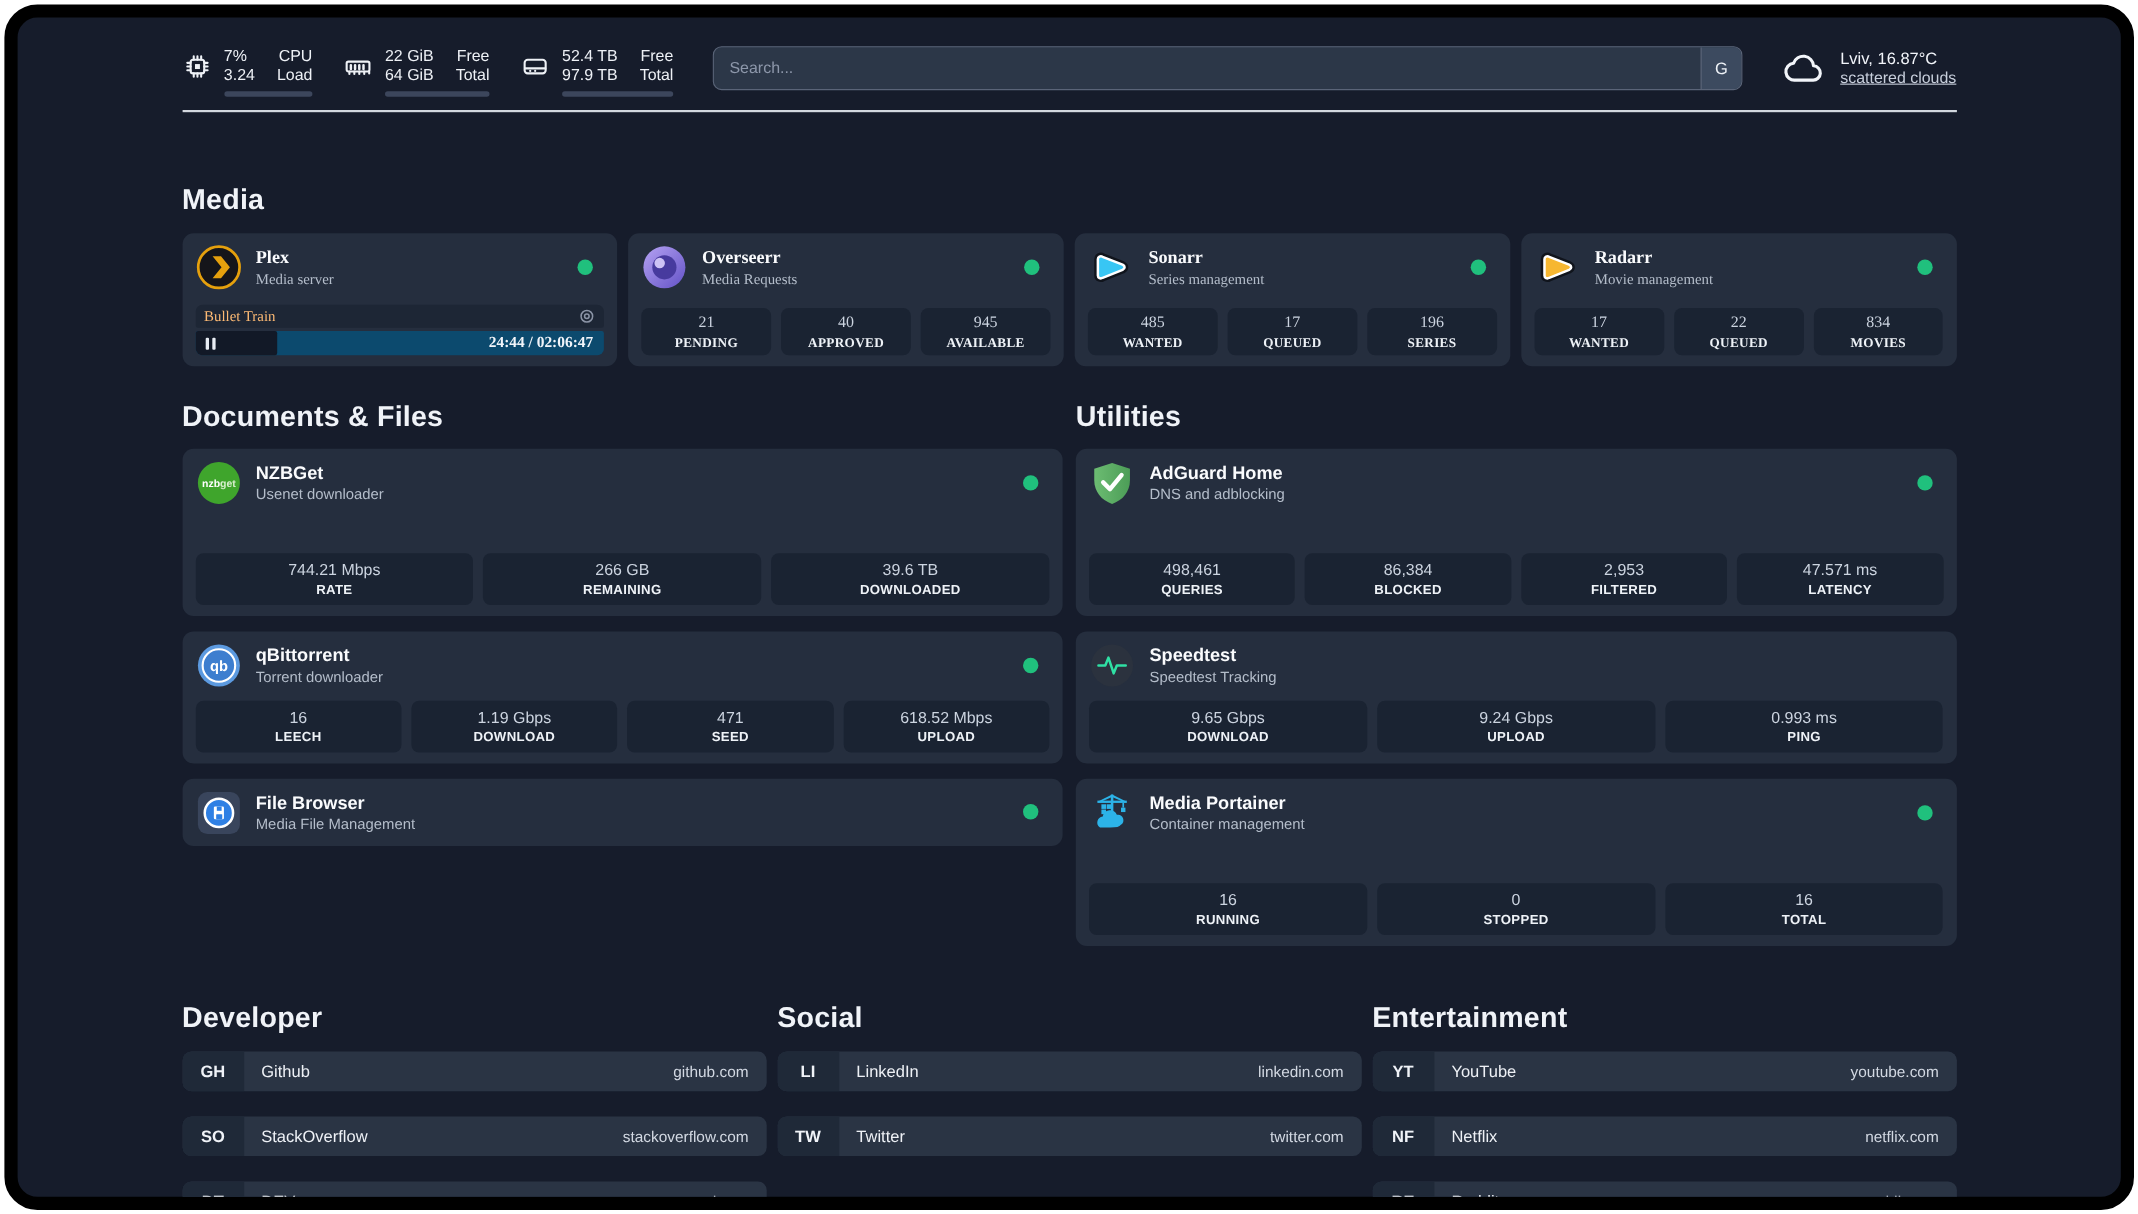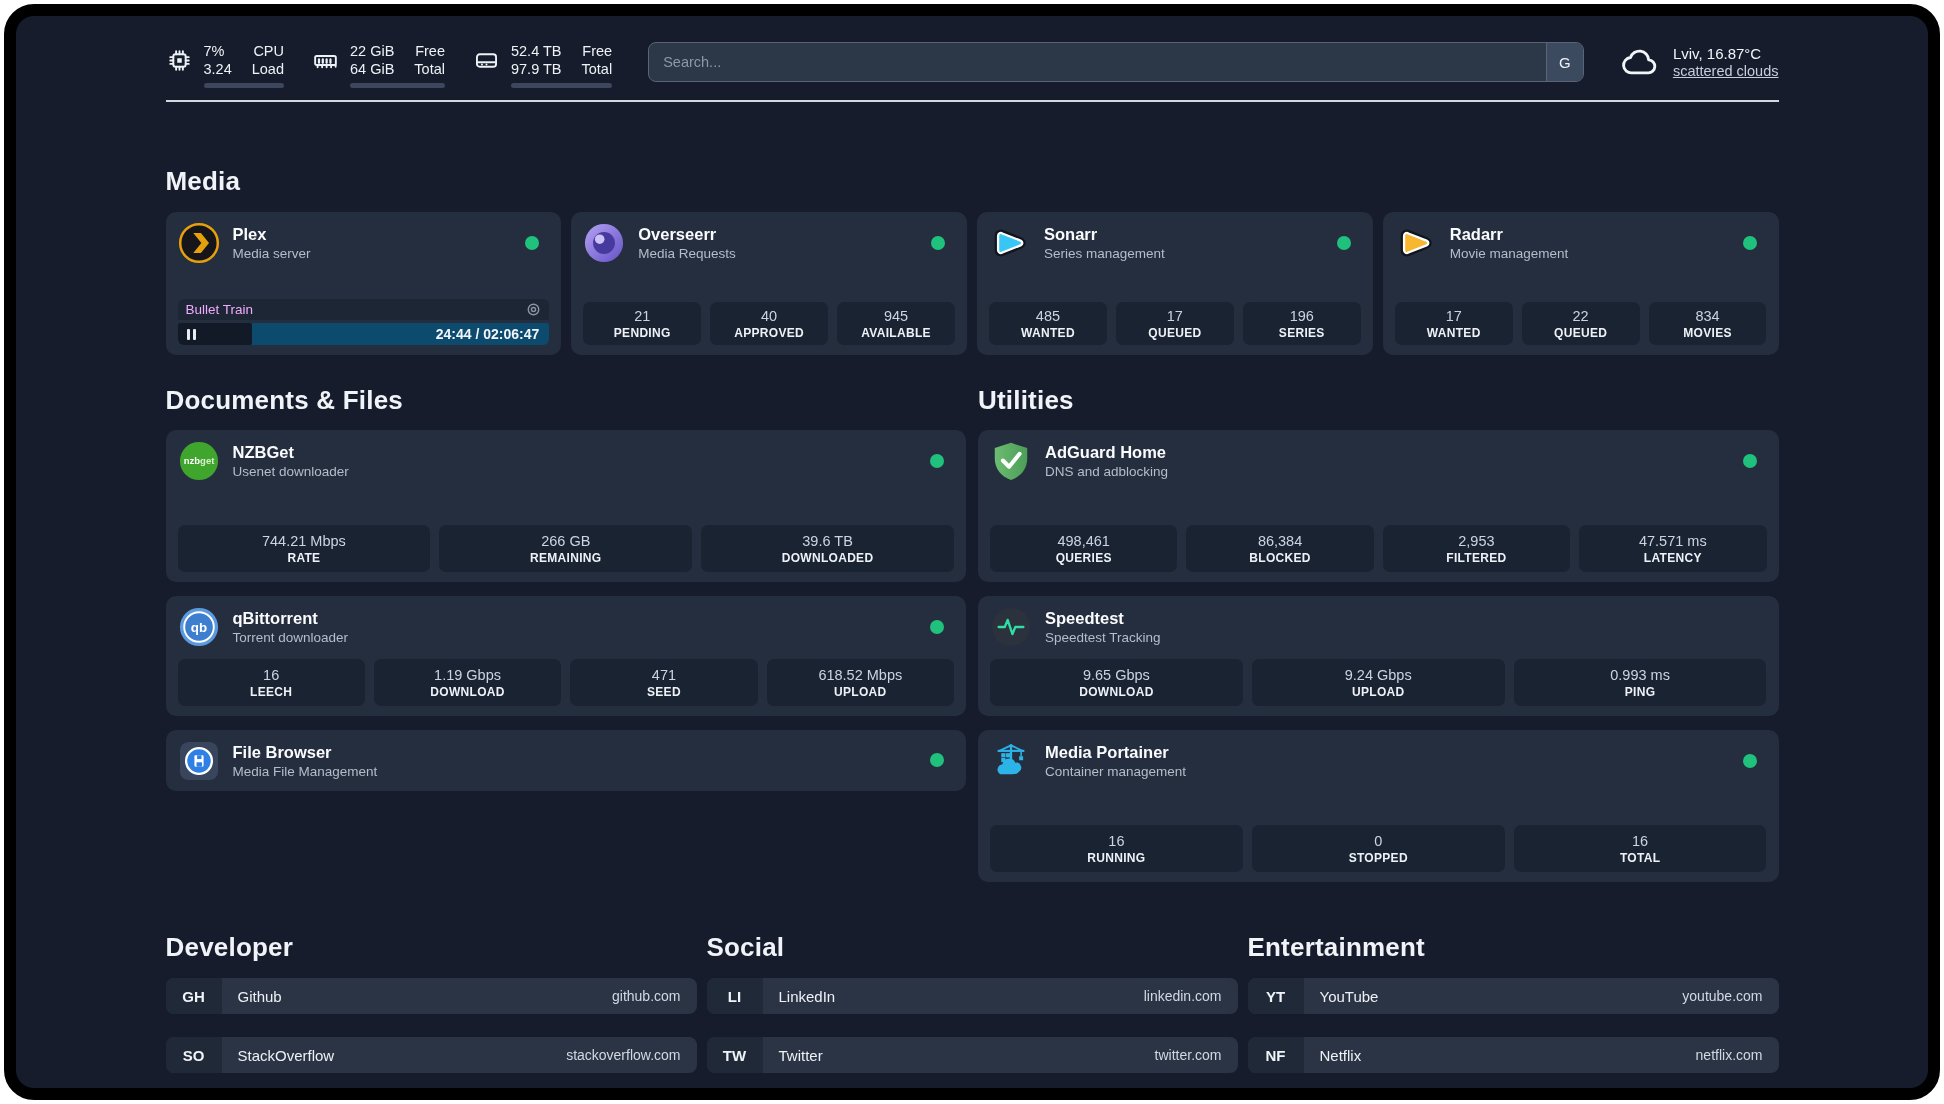--- a/index.html
+++ b/index.html
@@ -57,21 +57,21 @@
   
   h2.section-title { font-size:26px; font-weight:600; color:#f0f3f8; margin:0; letter-spacing:.2px; }
   .media-section { margin-top:64px; }
   .grid4 { margin-top:15px; display:grid; grid-template-columns:repeat(4,1fr); gap:10px; }
 
   .card {
     background:#252e3e; border-radius:10px; padding:10px 12px;
     position:relative; display:flex; flex-direction:column; cursor:pointer;
   }
   .card-tall  { height:152px; }
-  .card-media { height:143px; }
+  .card-media { height:121px;font-family:Liberation Serif, serif; }
   .card-mid   { height:120px; }
   .card-short { height:61px; justify-content:center; }
   .card-header { display:flex; align-items:center; gap:13px; }
   .app-icon { width:42px; height:42px; flex:none; }
   .app-names { display:flex; flex-direction:column; gap:2px; }
   .app-name { font-size:16.5px; font-weight:600; color:#fafbfd; }
   .app-desc { font-size:13.5px; color:#b4bdca; }
   .status-dot {
     width:14px; height:14px; border-radius:50%; background:#20c07d;
     position:absolute; top:24px; right:22px;
@@ -85,21 +85,21 @@
   }
   .card-media .tile { height:43px; }
   .tile-value { font-size:14.5px; color:#ccd4e0; }
   .tile-label { font-size:12px; font-weight:700; color:#eef2f7; letter-spacing:.3px; }
 
   
   .np { margin-top:auto; display:flex; flex-direction:column; gap:3px; }
   .np-title-row {
     background:#1d2635; border-radius:6px 6px 2px 2px; height:21px;
     display:flex; align-items:center; justify-content:space-between;
-    padding:0 8px; font-size:13.5px; color:#f0abfc;
+    padding:0 8px; font-size:13.5px; color:#fdba74;
   }
   .session-icon { width:15px; height:15px; color:#8b94a6; cursor:pointer; }
   .np-progress-row {
     background:#0c4a6e; border-radius:2px 2px 6px 6px; height:22px; position:relative;
     display:flex; align-items:center; justify-content:flex-end;
     padding:0 10px; font-size:14px; font-weight:600; color:#f2f5fa;
   }
   .np-elapsed {
     position:absolute; left:0; top:0; bottom:0; background:#121927;
     border-radius:2px 2px 2px 6px; display:flex; align-items:center; padding-left:9px;

